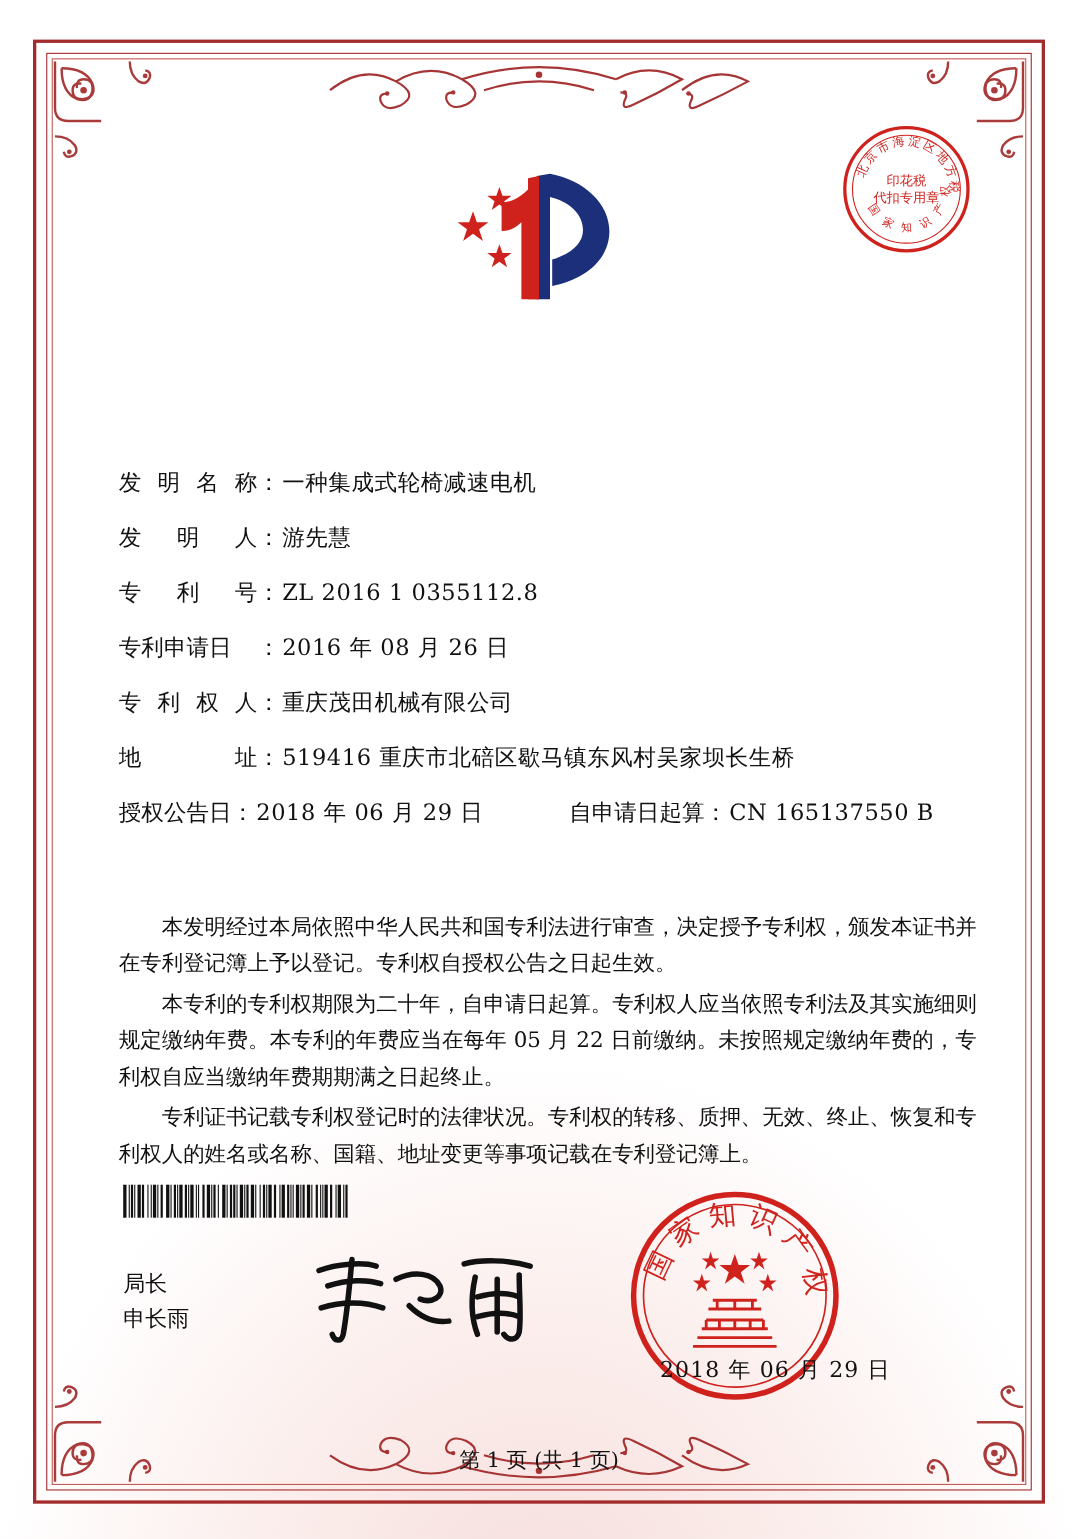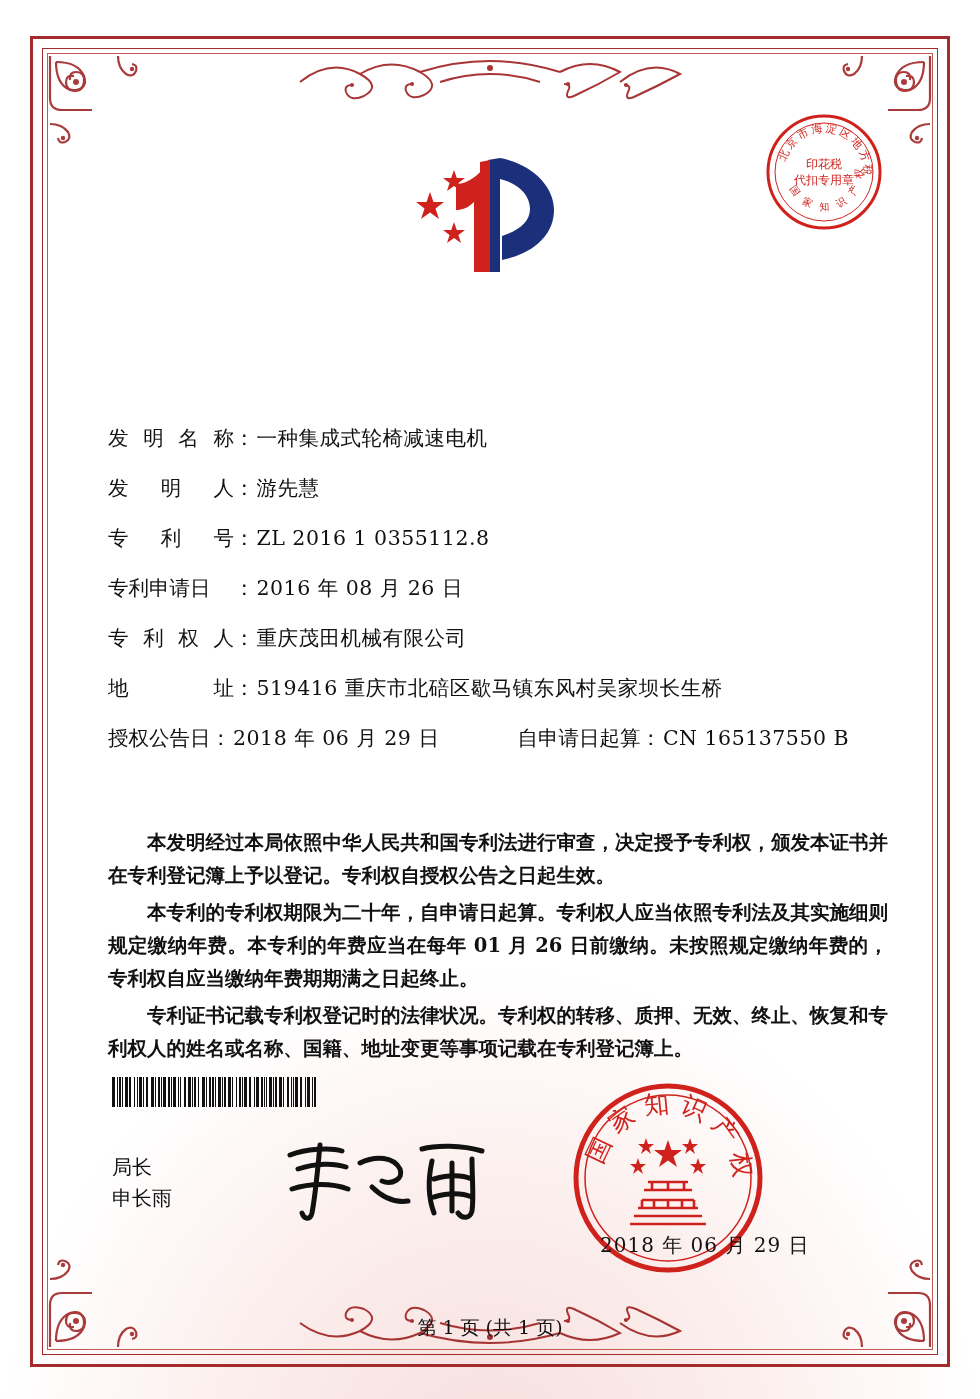--- a/index.html
+++ b/index.html
@@ -152,21 +152,20 @@
     top: 826px;
     font-family: "DejaVu Serif", "Liberation Serif", serif;
     font-size: 19.5px;
     line-height: 33px;
     color: #111;
     text-align: justify;
   }
   .body-text p {
     margin: 0 0 4px 0;
     text-indent: 39px;
-    font-weight: bold;
   }
 
   
   .barcode {
     position: absolute;
     left: 112px;
     top: 1077px;
     width: 268px;
     height: 30px;
     display: flex;
@@ -452,21 +451,21 @@
       <span class="dual-gap"></span>
       <span class="dual-label">自申请日起算</span>
       <span class="field-colon">：</span>
       <span class="field-value">CN 165137550 B</span>
     </div>
 
   </div>
 
   <div class="body-text">
     <p>本发明经过本局依照中华人民共和国专利法进行审查，决定授予专利权，颁发本证书并在专利登记簿上予以登记。专利权自授权公告之日起生效。</p>
-    <p>本专利的专利权期限为二十年，自申请日起算。专利权人应当依照专利法及其实施细则规定缴纳年费。本专利的年费应当在每年 01 月 26 日前缴纳。未按照规定缴纳年费的，专利权自应当缴纳年费期期满之日起终止。</p>
+    <p>本专利的专利权期限为二十年，自申请日起算。专利权人应当依照专利法及其实施细则规定缴纳年费。本专利的年费应当在每年 05 月 22 日前缴纳。未按照规定缴纳年费的，专利权自应当缴纳年费期期满之日起终止。</p>
     <p>专利证书记载专利权登记时的法律状况。专利权的转移、质押、无效、终止、恢复和专利权人的姓名或名称、国籍、地址变更等事项记载在专利登记簿上。</p>
   </div>
 
   <div class="barcode" id="barcode">
       <i style="width:3px"></i>
       <i style="width:2px;background:transparent"></i>
       <i style="width:1px"></i>
       <i style="width:1px;background:transparent"></i>
       <i style="width:2px"></i>
       <i style="width:1px;background:transparent"></i>

